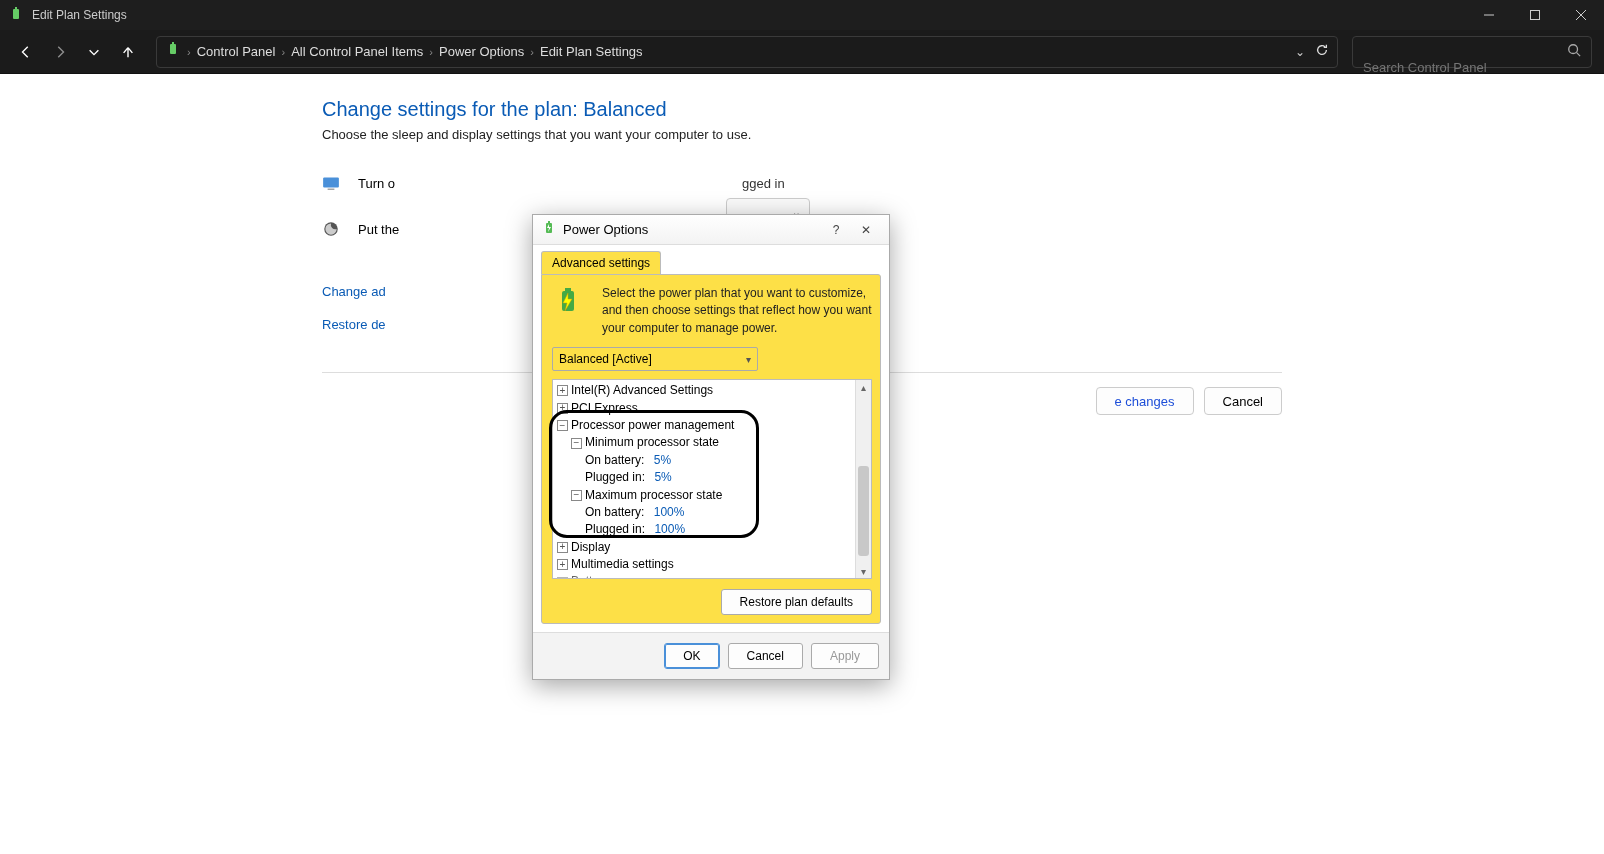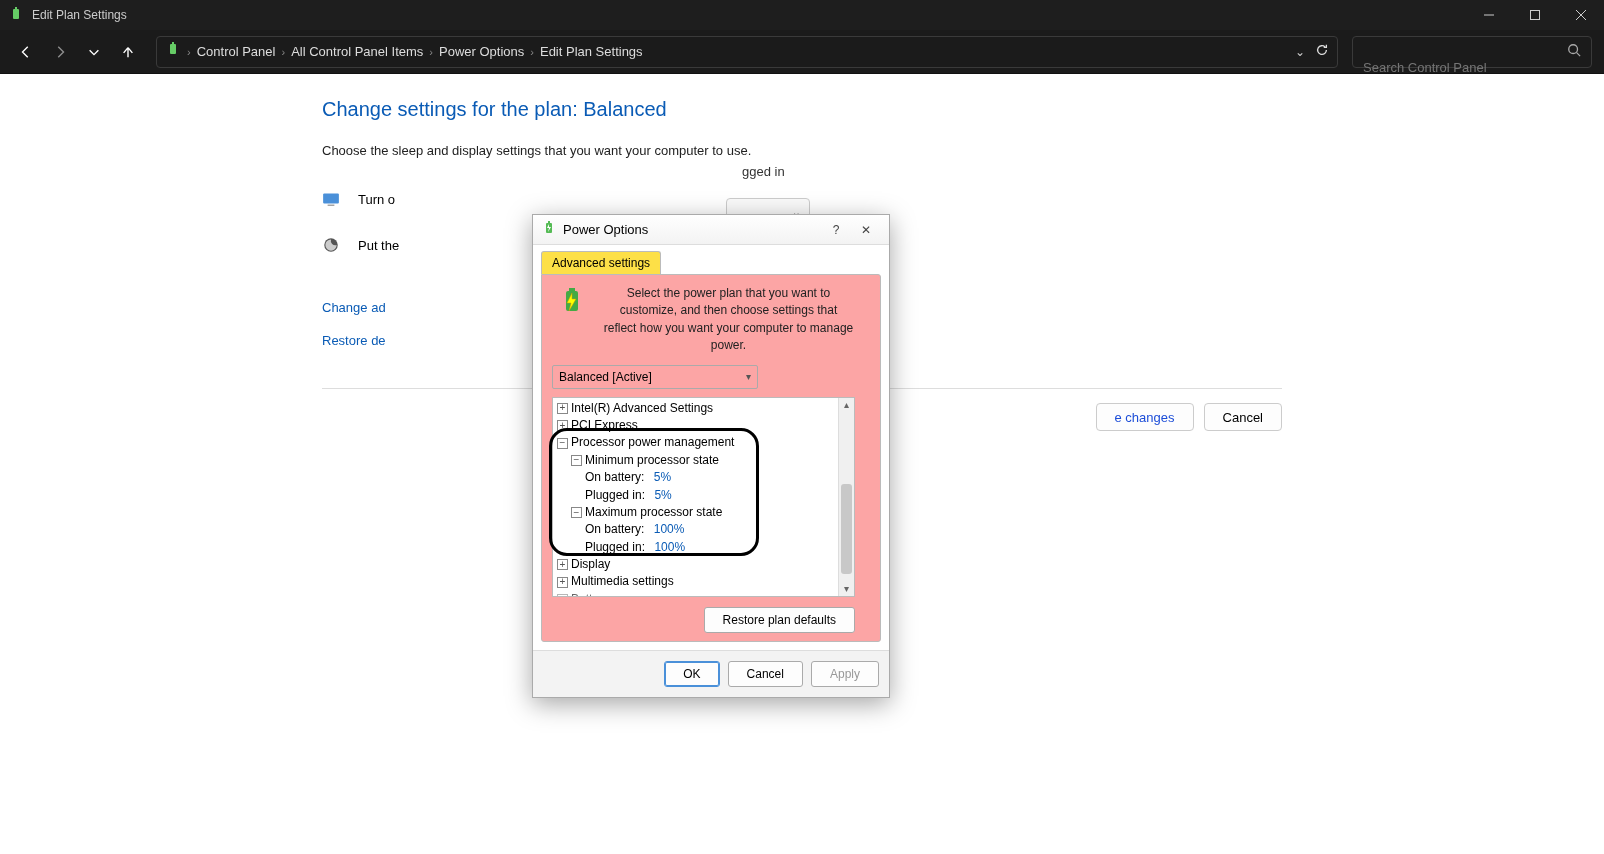--- a/index.html
+++ b/index.html
@@ -22,40 +22,40 @@
   .address .bc-sep { color: #888; font-size: 11px; }
   .address .bc-item { white-space: nowrap; }
   .address .flex-end { margin-left: auto; display: flex; align-items: center; gap: 10px; }
   .searchbox { width: 240px; height: 32px; border: 1px solid #3a3a3a; border-radius: 4px; display: flex; align-items: center; color: #888; font-size: 13px; padding: 0 10px; margin-left: 8px; }
   .searchbox input { flex: 1; background: transparent; border: none; outline: none; color: #ccc; font-size: 13px; margin-top: 32px; }
   .searchbox .sicon { color: #aaa; }
 
   
   .content { position: relative; background: #fff; height: calc(854px - 74px); padding-top: 24px; }
   .page { width: 960px; margin: 0 auto; position: relative; }
-  .page h1 { color: #0a5bb5; font-weight: 400; font-size: 20px; margin-bottom: 22px; }
+  .page h1 { color: #0a5bb5; font-weight: 400; font-size: 20px; margin-bottom: 6px; }
   .page .desc { font-size: 13px; color: #222; margin-bottom: 24px; }
   .setting-row { display: flex; align-items: center; gap: 18px; margin-bottom: 28px; font-size: 13px; }
   .setting-row .icon-box { width: 18px; height: 18px; display:flex; align-items:center; justify-content:center; }
   .right-label { font-size: 13px; color: #333; position:absolute; }
   .dropdown-ghost { position:absolute; height: 28px; border:1px solid #ccc; border-radius:4px; display:flex; align-items:center; justify-content:flex-end; padding:0 8px; background:#fafafa; }
   .link { color: #0a5bb5; font-size: 13px; cursor: pointer; display:block; margin-bottom:18px; }
   .footer-sep { border-top:1px solid #ddd; margin-top: 40px; }
   .footer-btns { display:flex; justify-content:flex-end; gap:10px; padding:14px 0; }
   .btn { height:28px; padding:0 18px; border:1px solid #ccc; border-radius:4px; background:#fdfdfd; font-size:13px; display:flex; align-items:center; cursor:pointer; }
 
   
   .dialog { position:absolute; left:532px; top:140px; width:358px; background:#fff; border:1px solid #aaa; box-shadow:0 6px 24px rgba(0,0,0,.35); font-size:12px; z-index:10; }
   .dlg-title { height:30px; display:flex; align-items:center; padding:0 8px; background:linear-gradient(#fff,#f3f3f3); border-bottom:1px solid #ddd; }
   .dlg-title .t { margin-left:6px; font-size:13px; }
   .dlg-title .tspacer { flex:1; }
   .dlg-title .hbtn { width:30px; height:24px; display:flex; align-items:center; justify-content:center; color:#444; }
   .tab-row { padding:6px 8px 0 8px; }
   .tab { display:inline-block; padding:4px 10px; border:1px solid #bbb; border-bottom:none; border-radius:3px 3px 0 0; background:#fde047; font-size:12px; }
-  .tab-body { border:1px solid #bbb; margin:0 8px 8px 8px; padding:10px 25px 8px 10px; background:#fca5a5; border-radius:0 3px 3px 3px; position:relative;text-align:center; }
+  .tab-body { border:1px solid #bbb; margin:0 8px 8px 8px; padding:10px 8px 8px 10px; background:#fde047; border-radius:0 3px 3px 3px; position:relative; }
   .intro { display:flex; gap:10px; margin-bottom:10px; }
   .intro .big-icon { width:40px; height:40px; flex-shrink:0; }
   .intro .txt { font-size:12px; line-height:1.45; color:#222; }
   .plan-select { width:206px; height:24px; border:1px solid #aaa; border-radius:2px; display:flex; align-items:center; padding:0 6px; font-size:12px; justify-content:space-between; margin-bottom:8px; }
   .tree-wrap { border:1px solid #bbb; height:200px; position:relative; background:#fff; display:flex; }
   .tree { flex:1; overflow:hidden; padding:2px 4px; font-size:12px; line-height:1.45; white-space:nowrap; }
   .tree-scroll { width:16px; background:#f0f0f0; position:relative; border-left:1px solid #ddd; }
   .tree-scroll .thumb { position:absolute; left:2px; right:2px; top:86px; height:90px; background:#c8c8c8; border-radius:3px; }
   .tree-scroll .arrow { position:absolute; left:0; right:0; height:14px; display:flex; align-items:center; justify-content:center; color:#666; font-size:10px; }
   .tree-scroll .arrow.up { top:0; }
@@ -155,21 +155,21 @@
           <line x1="11" y1="11" x2="15" y2="15" stroke="#aaa" stroke-width="1.5"></line>
         </svg></span>
   </div>
 </div>
 
 <div class="content">
   <div class="page">
     <h1>Change settings for the plan: Balanced</h1>
     <div class="desc">Choose the sleep and display settings that you want your computer to use.</div>
 
-    <span class="right-label" style="left:420px; top:66px;">gged in</span>
+    <span class="right-label" style="left:420px; top:78px;">gged in</span>
 
     <div class="setting-row" style="margin-top:32px;">
       <span class="icon-box">
           <svg viewBox="0 0 16 16">
             <rect x="1" y="3" width="14" height="9" rx="1" fill="#4a90d9"></rect>
             <rect x="5" y="13" width="6" height="1" fill="#888"></rect>
           </svg>
         </span>
       <span>Turn o</span>
     </div>

